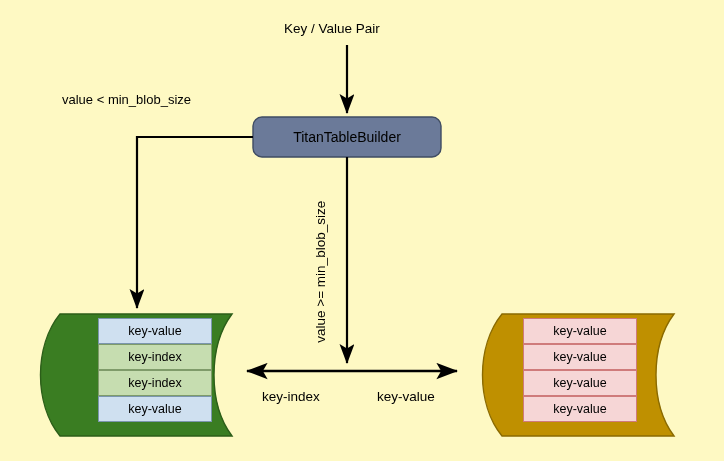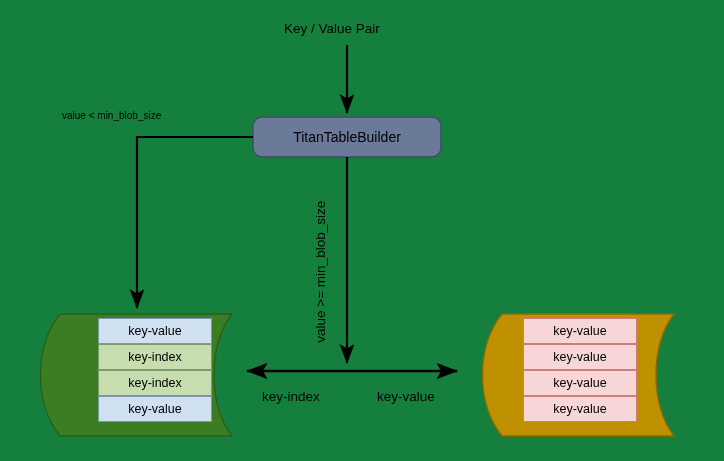--- a/index.html
+++ b/index.html
@@ -7,21 +7,21 @@
     padding: 0;
     background: #ffffff;
   }
   body {
     font-family: "Liberation Sans", sans-serif;
   }
   #canvas {
     position: relative;
     width: 724px;
     height: 461px;
-    background: #15803d;
+    background: #fef9c3;
     overflow: hidden;
   }
   #diagram-svg {
     position: absolute;
     left: 0;
     top: 0;
     width: 724px;
     height: 461px;
   }
   .lbl {
@@ -32,22 +32,22 @@
     white-space: nowrap;
     line-height: 1;
   }
   #label-key-value-pair {
     left: 284px;
     top: 22px;
     font-size: 13.5px;
   }
   #label-min-blob-less {
     left: 62px;
-    top: 111px;
-    font-size: 10px;
+    top: 93px;
+    font-size: 13px;
   }
   #label-min-blob-ge {
     left: 250px;
     top: 265px;
     font-size: 13.5px;
     transform: rotate(-90deg);
     transform-origin: center center;
   }
   #label-axis-key-index {
     left: 262px;

